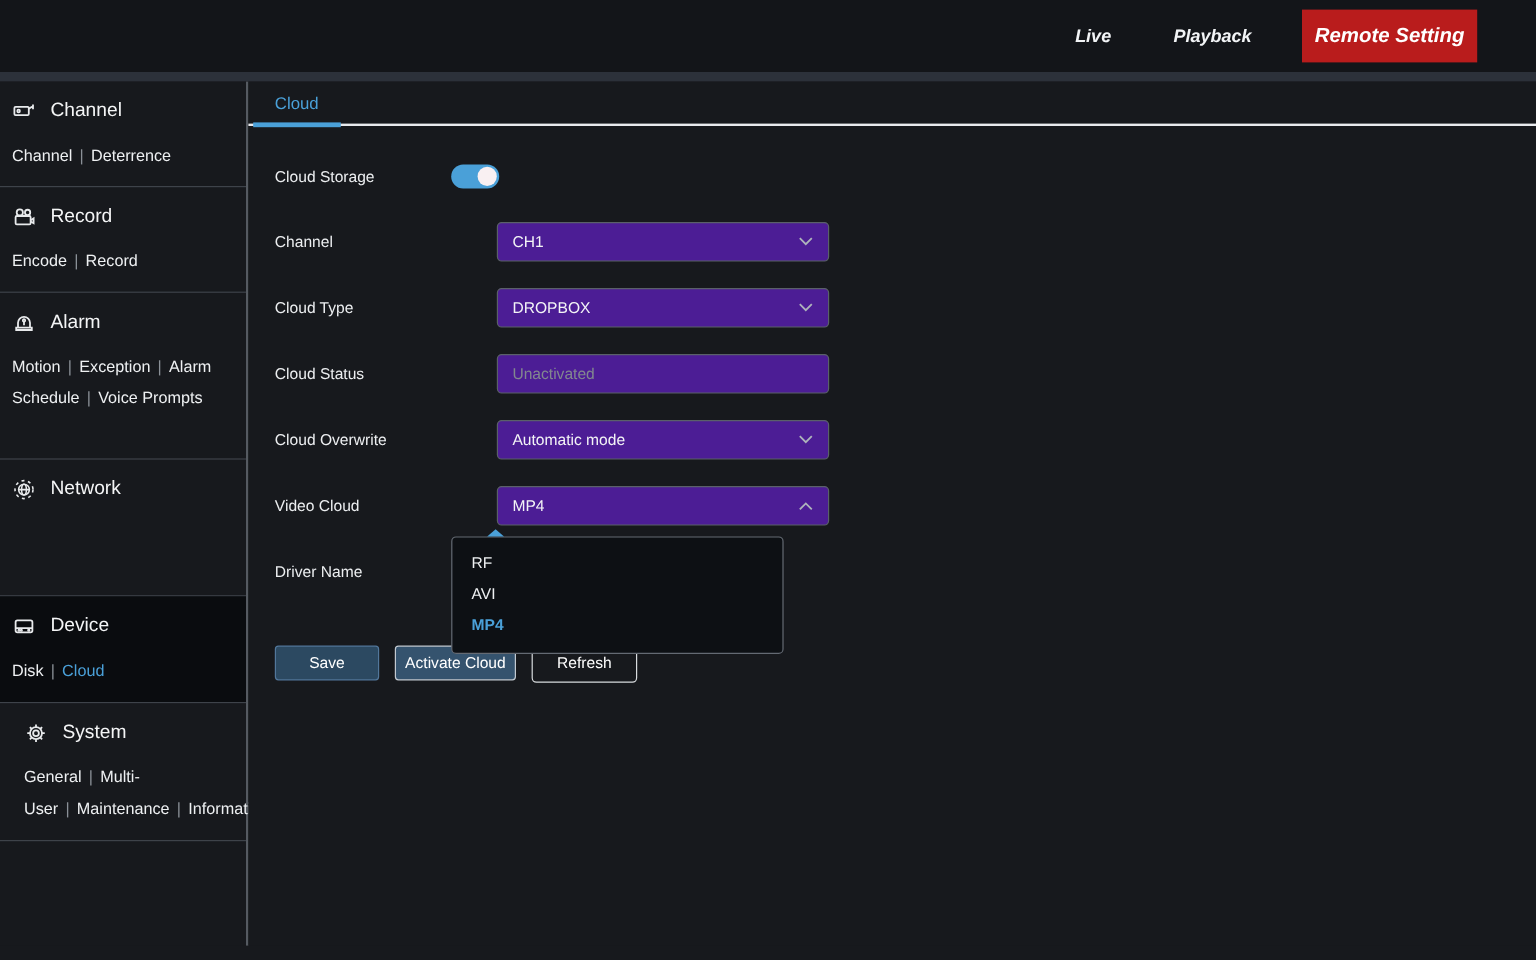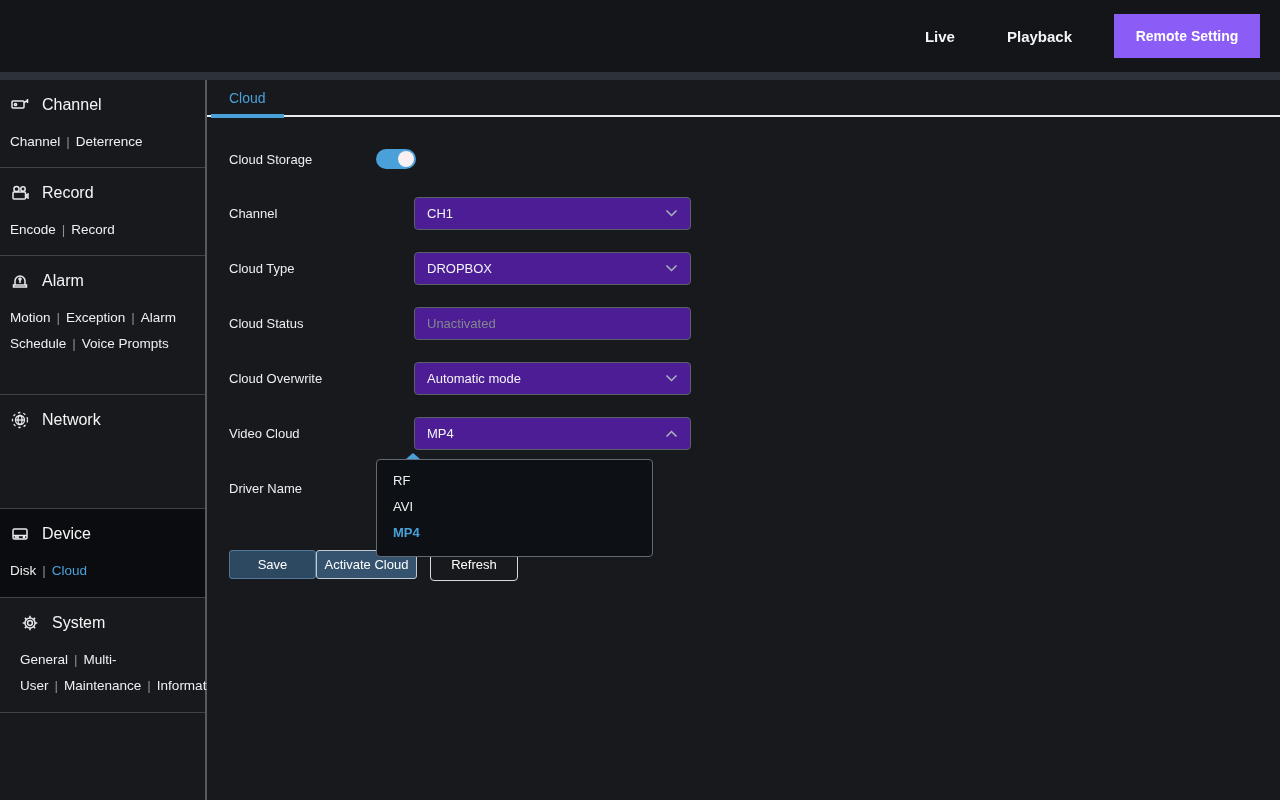--- a/index.html
+++ b/index.html
@@ -1,24 +1,24 @@
 <!DOCTYPE html>
 <html><head>
 <meta charset="utf-8">
 <style>
   * { margin:0; padding:0; box-sizing:border-box; }
   html,body { width:1280px; height:800px; overflow:hidden; background:#17191d;
     font-family:"Liberation Sans", sans-serif; color:#eceef0; }
 
   
-  .header { height:72px; background:#131519; display:flex; align-items:center;
-    justify-content:flex-end; padding-right:20px; }
+  .header { height:60px; background:#131519; display:flex; align-items:center;
+    justify-content:flex-end; padding-right:49px;font-style:italic; }
   .nav-item { padding:0 26px; font-size:15px; font-weight:bold; color:#f2f4f6; cursor:pointer; }
-  .nav-btn { width:146px; height:44px; margin-left:16px; background:#8b5cf6; color:#fff;
-    font-size:14px; font-weight:bold; display:flex; align-items:center; justify-content:center; cursor:pointer; }
+  .nav-btn { width:146px; height:44px; margin-left:16px; background:#b91c1c; color:#fff;
+    font-size:17px; font-weight:bold; display:flex; align-items:center; justify-content:center; cursor:pointer; }
   .header-divider { height:8px; background:#2c313a; }
 
   
   .content { display:flex; height:720px; }
 
   
   .sidebar { width:207px; background:#17191d; border-right:2px solid #555a61; display:flex; flex-direction:column; }
   .section { padding:13px 10px 0 10px; border-bottom:1px solid #3e434a; }
   .section.active { background:#0a0c0f; }
   .sec-channel { min-height:86px; } .sec-record { min-height:86px; }
@@ -62,21 +62,21 @@
   .dd-pointer { position:absolute; left:30px; top:36px; width:0; height:0; z-index:6;
     border-left:7px solid transparent; border-right:7px solid transparent; border-bottom:6px solid #4aa0d8; }
   .dd-opt { padding:4px 16px; font-size:13px; color:#eef0f2; line-height:18px; cursor:pointer; }
   .dd-opt.selected { color:#4aa0d8; font-weight:bold; }
 
   .drv-row { height:33px; margin-bottom:0; }
 
   .btn-row { display:flex; align-items:center; margin-top:42px; }
   .btn { font-size:13px; color:#fff; display:flex; align-items:center; justify-content:center; cursor:pointer; }
   .btn-save { width:87px; height:29px; background:#2c4961; border:1px solid #52779b; border-radius:3px; }
-  .btn-activate { width:101px; height:29px; background:#35536e; border:1px solid #c2c9d1; border-radius:3px; }
+  .btn-activate { width:101px; height:29px; background:#35536e; border:1px solid #c2c9d1; border-radius:3px; margin-left:13px; }
   .btn-refresh { width:88px; height:34px; background:transparent; border:1px solid #d8dbde; border-radius:4px; margin-left:13px; }
 
   .icon svg { display:block; }
 </style>
 </head>
 <body>
 
 <div class="header">
   <div class="nav-item">Live</div>
   <div class="nav-item">Playback</div>

